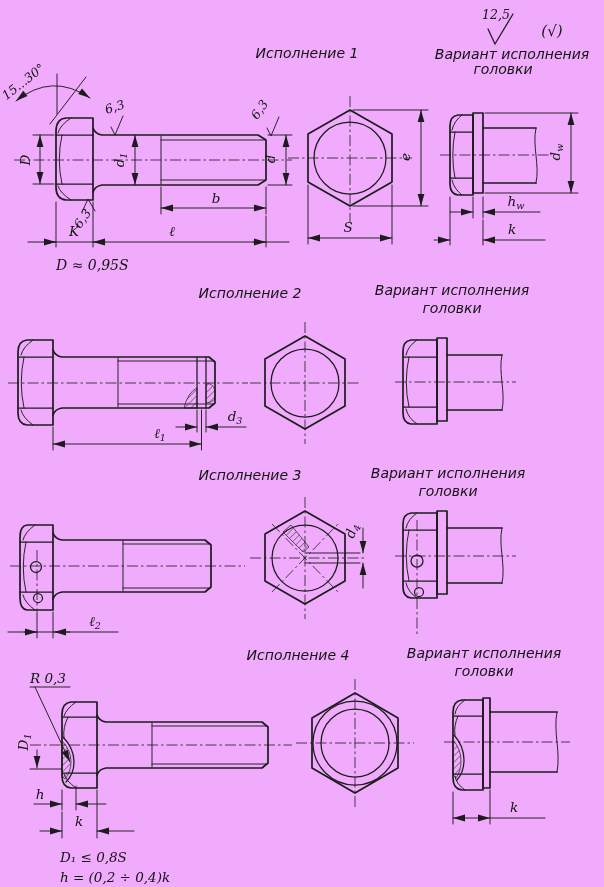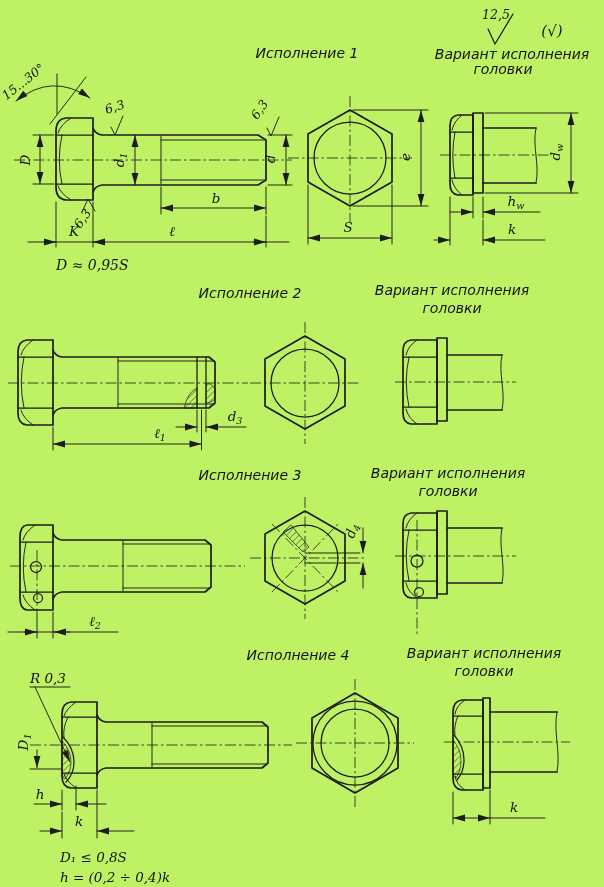--- a/index.html
+++ b/index.html
@@ -1,16 +1,16 @@
 <!DOCTYPE html>
 <html><head>
 <meta charset="utf-8">
 <style>
   html,body{margin:0;padding:0;background:#e8e8e8;}
-  .page{position:relative;width:604px;height:887px;background:#bef264;overflow:hidden;
+  .page{position:relative;width:604px;height:887px;background:#f0abfc;overflow:hidden;
         font-family:"DejaVu Sans",sans-serif;}
   svg{position:absolute;left:0;top:0;}
   .ol{fill:none;stroke:#1c1c1c;stroke-width:1.7;stroke-linejoin:round;stroke-linecap:round}
   .md{fill:none;stroke:#1c1c1c;stroke-width:1.25;stroke-linecap:round}
   .tn{fill:none;stroke:#1c1c1c;stroke-width:0.95;stroke-linecap:round}
   .cl{fill:none;stroke:#1c1c1c;stroke-width:0.8;stroke-dasharray:11 3 2.5 3}
   .ht{fill:url(#hat);stroke:#1c1c1c;stroke-width:0.7}
   text{fill:#131313}
   .dim{font:italic 13.5px "DejaVu Serif",serif;text-anchor:middle}
   .dim .sub{font-size:9.5px}

